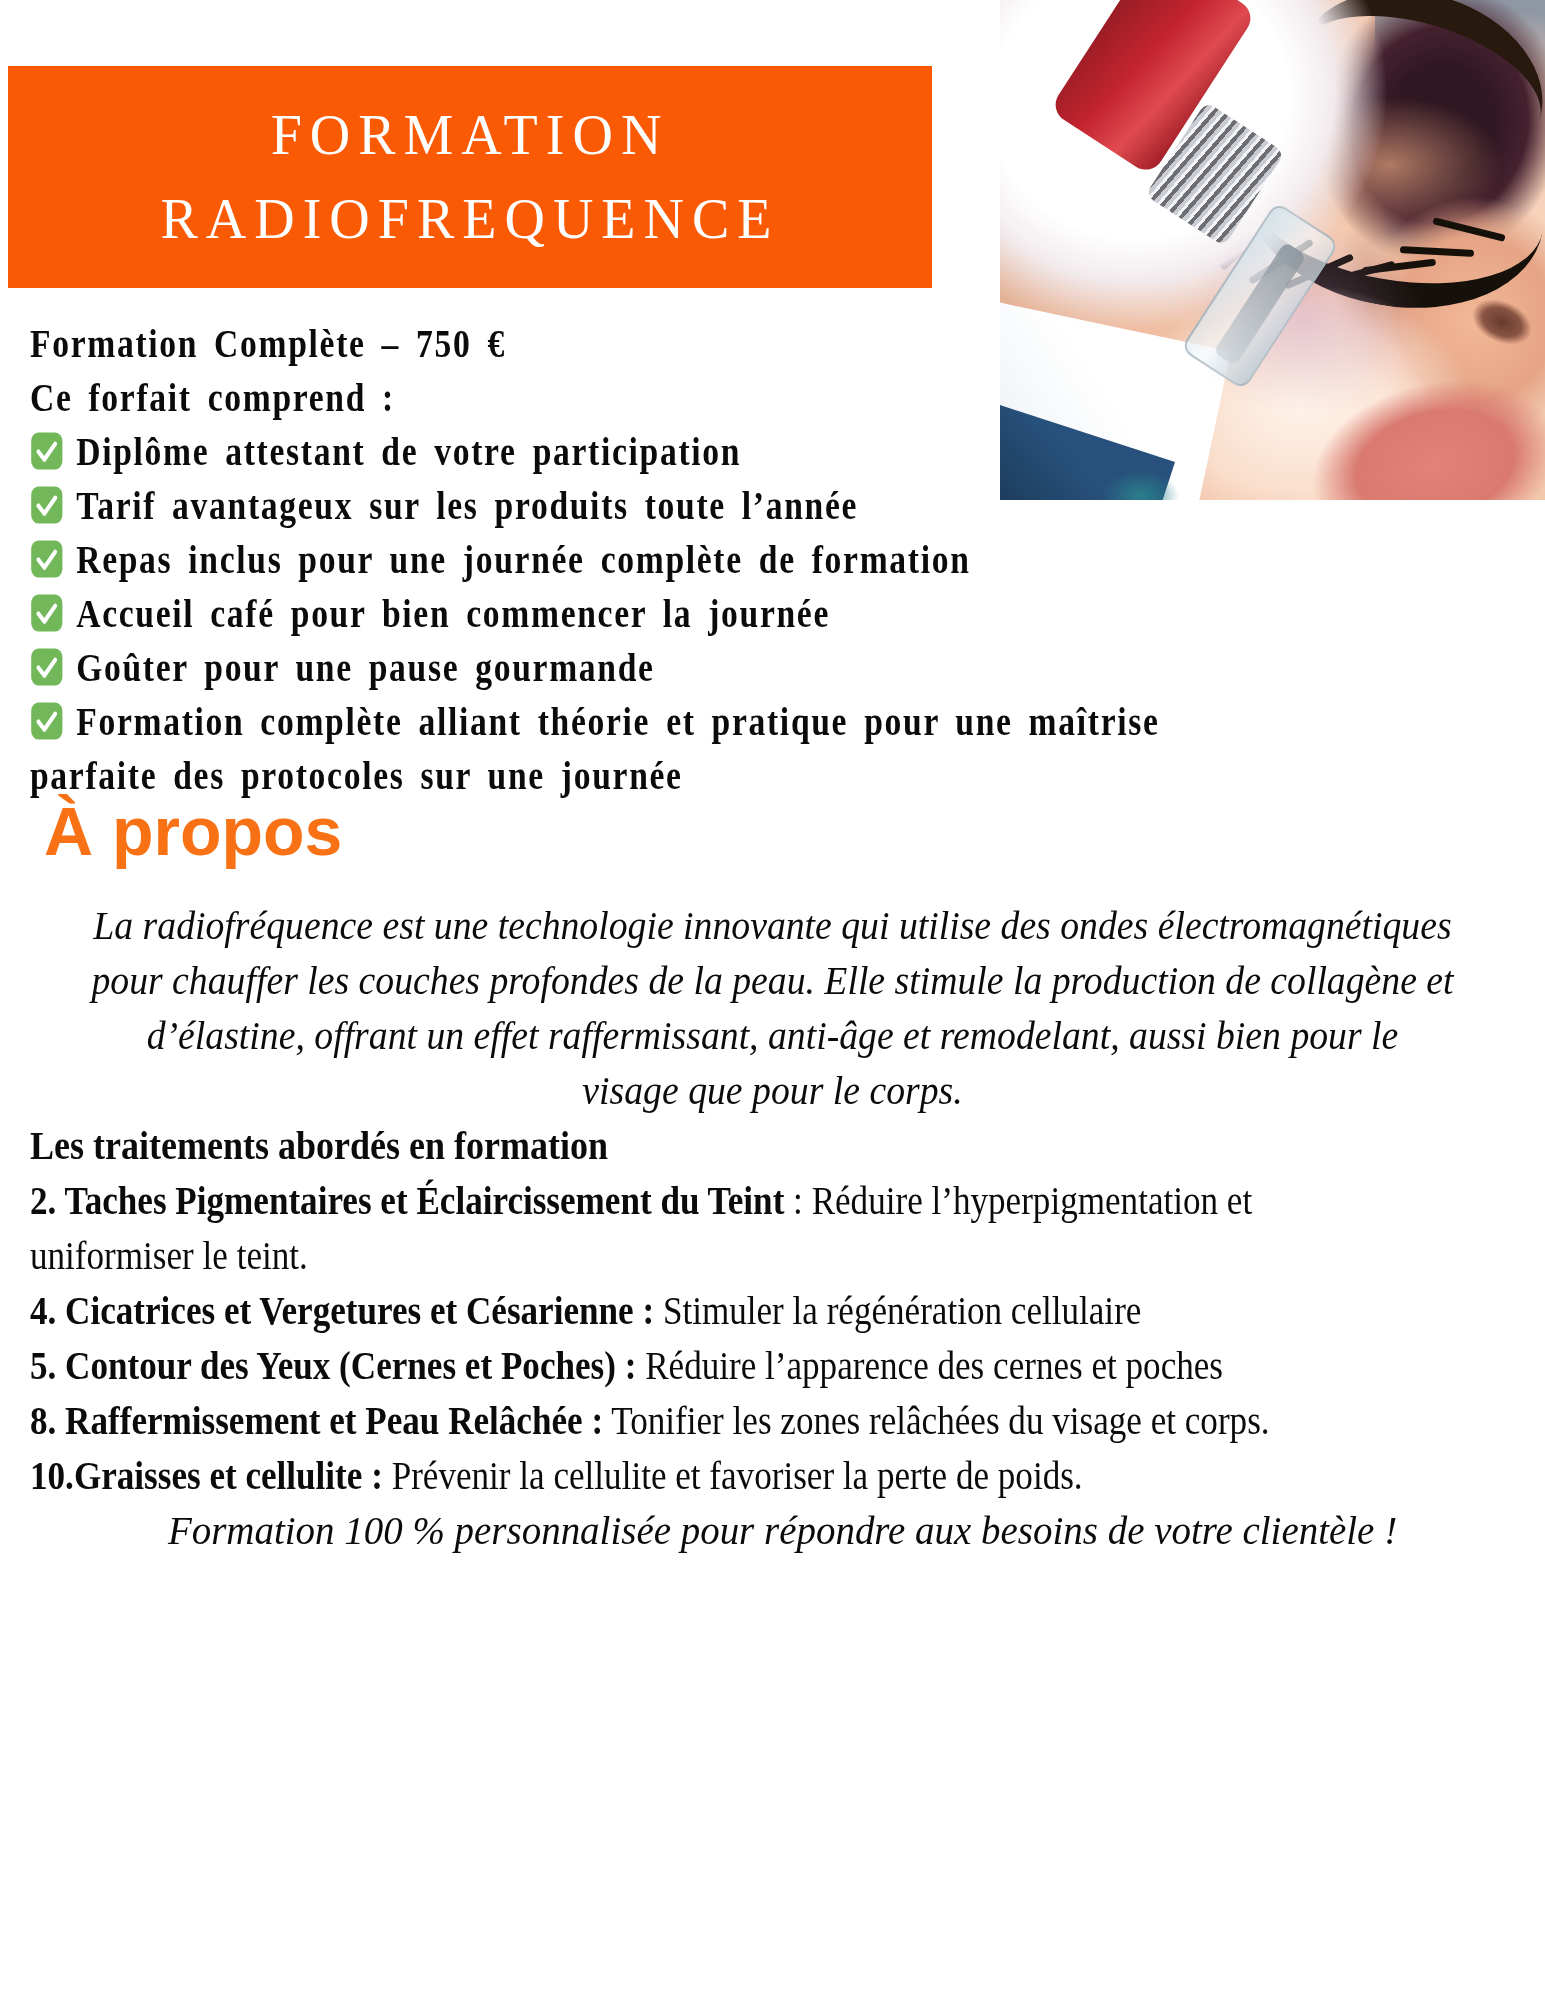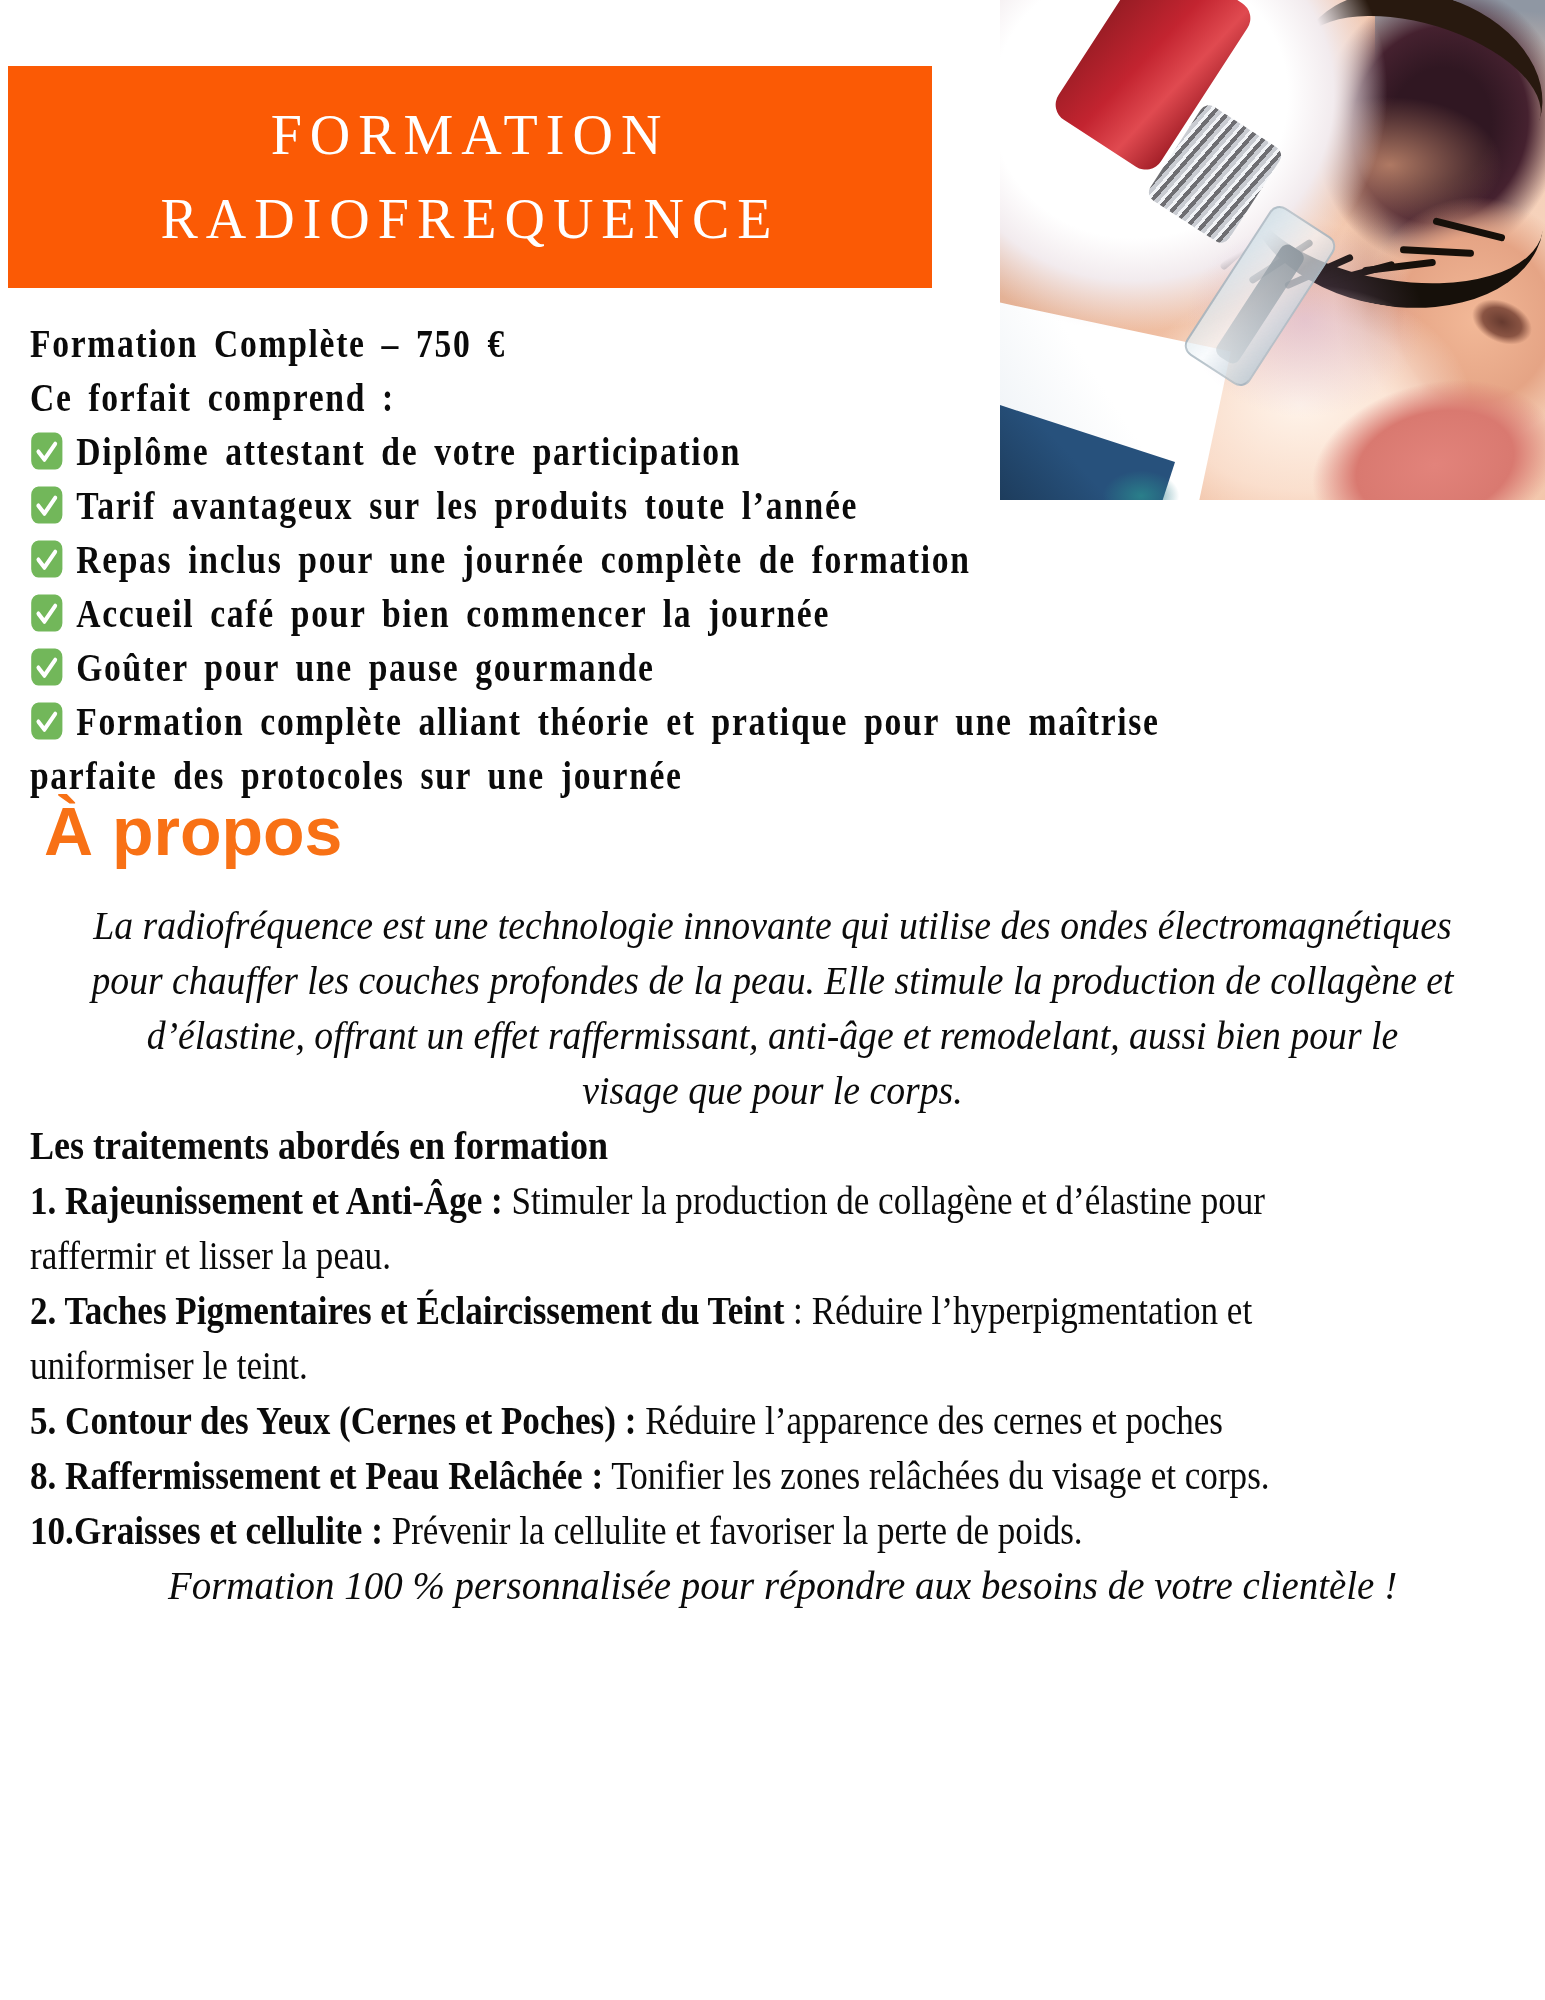--- a/index.html
+++ b/index.html
@@ -198,28 +198,27 @@
     <div class="about-line">La radiofréquence est une technologie innovante qui utilise des ondes électromagnétiques</div>
     <div class="about-line">pour chauffer les couches profondes de la peau. Elle stimule la production de collagène et</div>
     <div class="about-line">d’élastine, offrant un effet raffermissant, anti-âge et remodelant, aussi bien pour le</div>
     <div class="about-line">visage que pour le corps.</div>
   </div>
 
   <div class="treat">
     <div class="theading">Les traitements abordés en formation</div>
 
     <div>
-      <div class="tline"><span class="tb">1. Rajeunissement et Anti-Âge :</span><span> Stimuler la production de collagène et d’élastine pour</span></div>
-      <div class="tline">raffermir et lisser la peau.</div>
-    </div>
-    <div>
       <div class="tline"><span class="tb">2. Taches Pigmentaires et Éclaircissement du Teint</span><span> : Réduire l’hyperpigmentation et</span></div>
       <div class="tline">uniformiser le teint.</div>
     </div>
     <div>
+      <div class="tline"><span class="tb">4. Cicatrices et Vergetures et Césarienne :</span><span> Stimuler la régénération cellulaire</span></div>
+    </div>
+    <div>
       <div class="tline"><span class="tb">5. Contour des Yeux (Cernes et Poches) :</span><span> Réduire l’apparence des cernes et poches</span></div>
     </div>
     <div>
       <div class="tline"><span class="tb">8. Raffermissement et Peau Relâchée :</span><span> Tonifier les zones relâchées du visage et corps.</span></div>
     </div>
     <div>
       <div class="tline"><span class="tb">10.Graisses et cellulite :</span><span> Prévenir la cellulite et favoriser la perte de poids.</span></div>
     </div>
 
     <div class="footnote">Formation 100 % personnalisée pour répondre aux besoins de votre clientèle !</div>

